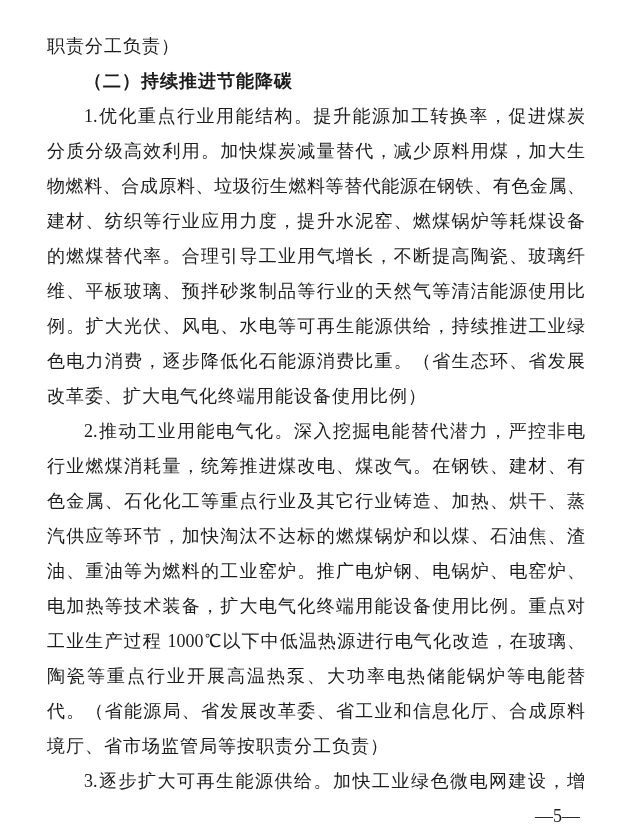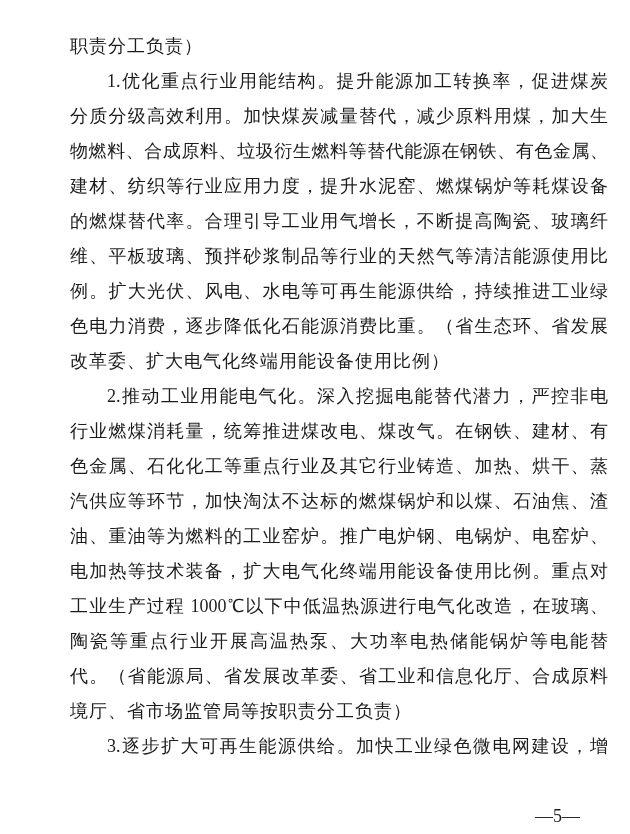--- a/index.html
+++ b/index.html
@@ -21,21 +21,20 @@
     width: 630px;
     height: 834px;
     background: #ffffff;
     color: #1c1c1c;
   }
   .doc {
     position: absolute;
     left: 47px;
     top: 29px;
     width: 538px;
-    margin-left: 23px;
   }
   .line {
     height: 35px;
     line-height: 35px;
     font-size: 18px;
     letter-spacing: 1px;
     white-space: nowrap;
     color: #1c1c1c;
   }
   .line.indent {
@@ -61,20 +60,21 @@
     color: #1c1c1c;
     letter-spacing: 0;
   }
 </style>
 </head>
 <body>
 
 <div class="page">
   <div class="doc" id="doc">
       <div class="line">职责分工负责）</div>
+      <div class="line indent bold">（二）持续推进节能降碳</div>
       <div class="line indent fill">1.优化重点行业用能结构。提升能源加工转换率，促进煤炭</div>
       <div class="line fill">分质分级高效利用。加快煤炭减量替代，减少原料用煤，加大生</div>
       <div class="line fill">物燃料、合成原料、垃圾衍生燃料等替代能源在钢铁、有色金属、</div>
       <div class="line fill">建材、纺织等行业应用力度，提升水泥窑、燃煤锅炉等耗煤设备</div>
       <div class="line fill">的燃煤替代率。合理引导工业用气增长，不断提高陶瓷、玻璃纤</div>
       <div class="line fill">维、平板玻璃、预拌砂浆制品等行业的天然气等清洁能源使用比</div>
       <div class="line fill">例。扩大光伏、风电、水电等可再生能源供给，持续推进工业绿</div>
       <div class="line fill">色电力消费，逐步降低化石能源消费比重。（省生态环、省发展</div>
       <div class="line">改革委、扩大电气化终端用能设备使用比例）</div>
       <div class="line indent fill">2.推动工业用能电气化。深入挖掘电能替代潜力，严控非电</div>

